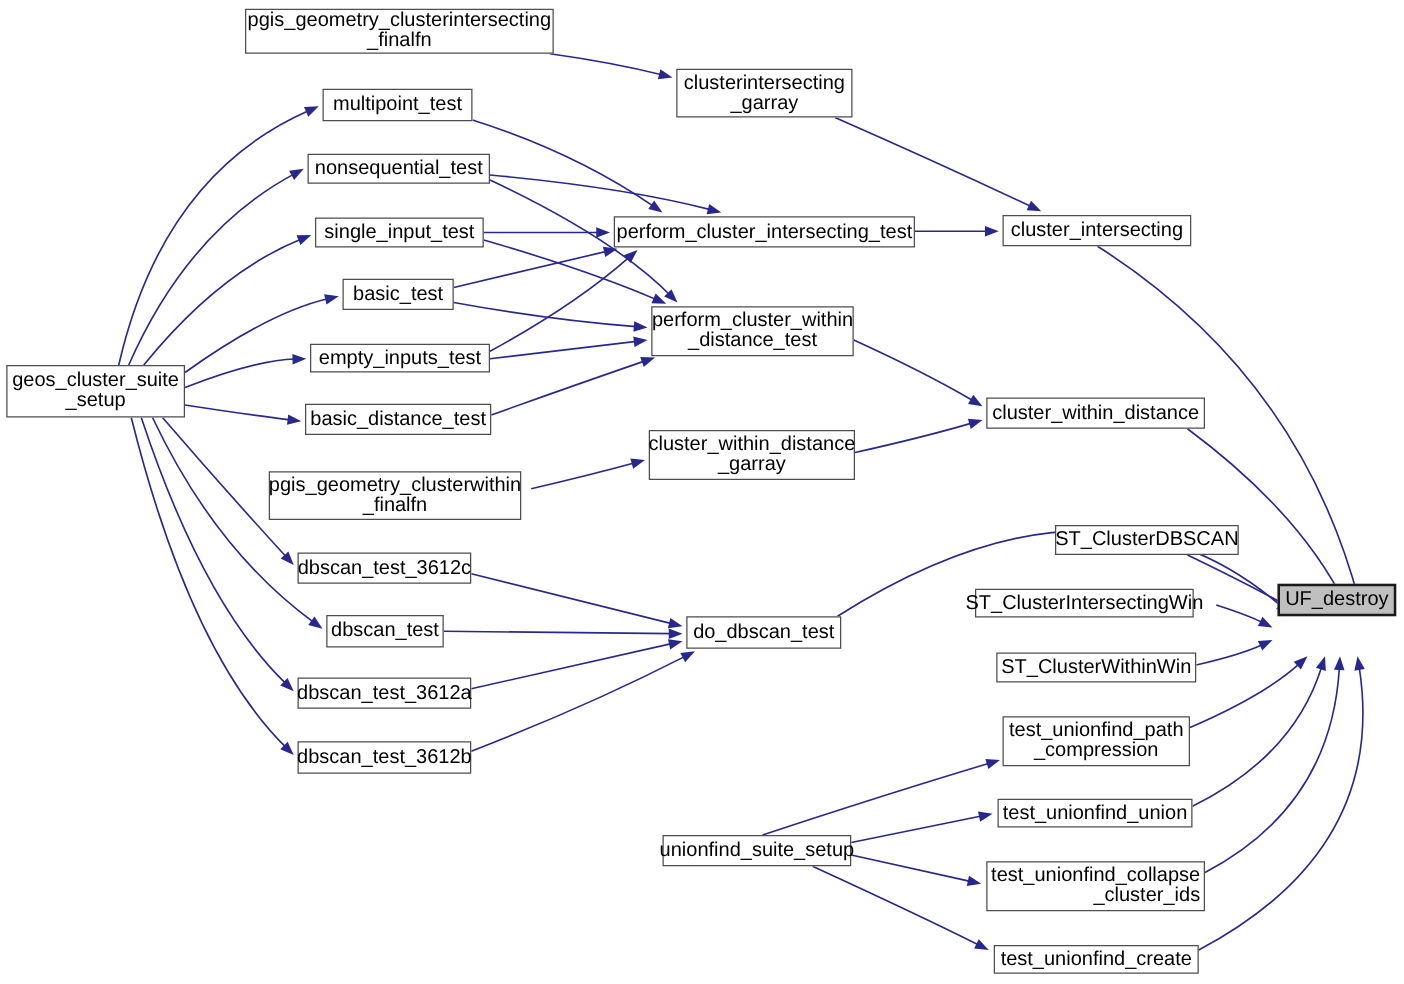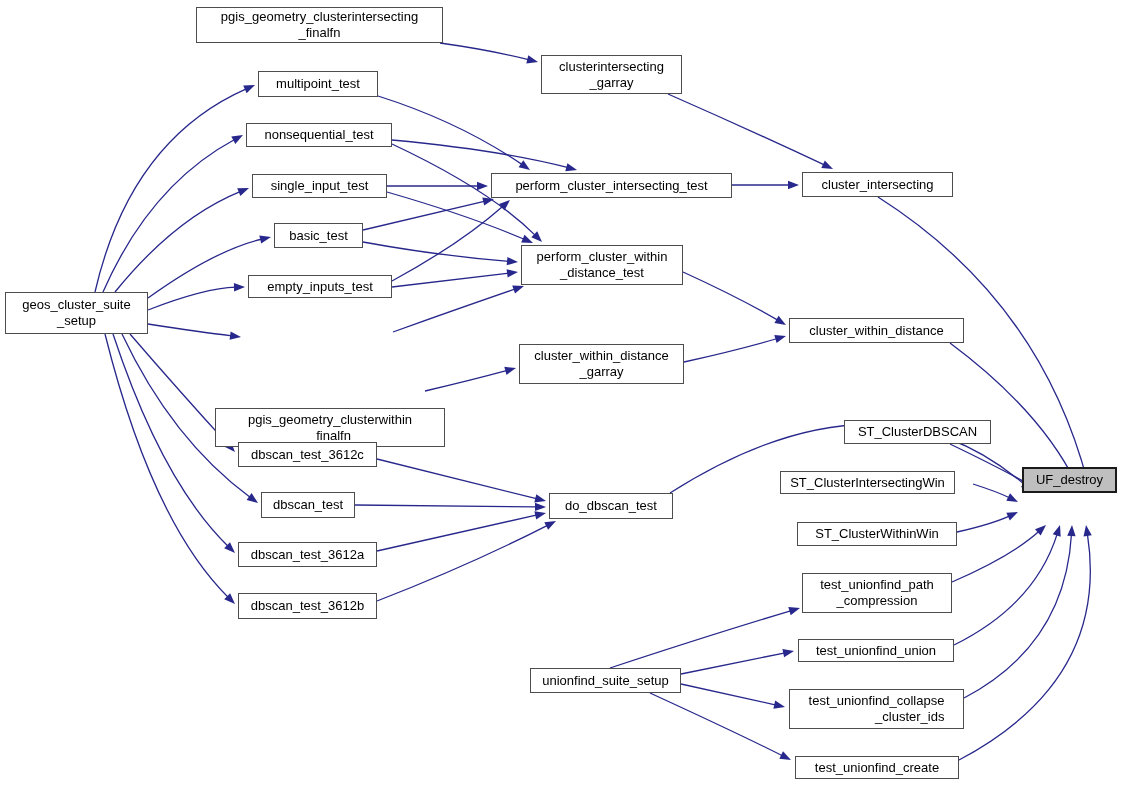--- a/index.html
+++ b/index.html
@@ -11,21 +11,21 @@
     overflow:hidden;
   }
   .edges{position:absolute;left:0;top:0;}
   .node{
     position:absolute;
     box-sizing:border-box;
     display:flex;align-items:center;justify-content:center;
     background:#ffffff;
     border:1px solid #4d4d4d;
     color:#000000;
-    font-size:13px;line-height:16px;
+    font-size:16px;line-height:16px;
     text-align:center;
     white-space:pre-line;
     cursor:pointer;
     z-index:2;
   }
   .node.hl{
     background:#bfbfbf;
     border:2px solid #1a1a1a;
   }
 </style>
@@ -131,24 +131,25 @@
     <div class="node" style="left: 246px; top: 123px; width: 146px; height: 24px;"><span>nonsequential_test</span></div>
     <div class="node" style="left: 252px; top: 174px; width: 135px; height: 24px;"><span>single_input_test</span></div>
     <div class="node" style="left: 491px; top: 173px; width: 241px; height: 25px;"><span>perform_cluster_intersecting_test</span></div>
     <div class="node" style="left: 802px; top: 172px; width: 151px; height: 25px;"><span>cluster_intersecting</span></div>
     <div class="node" style="left: 274px; top: 223px; width: 89px; height: 25px;"><span>basic_test</span></div>
     <div class="node" style="left: 521px; top: 245px; width: 162px; height: 40px;"><span>perform_cluster_within
 _distance_test</span></div>
     <div class="node" style="left: 248px; top: 275px; width: 144px; height: 23px;"><span>empty_inputs_test</span></div>
     <div class="node" style="left: 5px; top: 292px; width: 143px; height: 42px;"><span>geos_cluster_suite
 _setup</span></div>
+    <div class="node" style="left: 244px; top: 323px; width: 149px; height: 25px;"><span>basic_distance_test</span></div>
     <div class="node" style="left: 789px; top: 318px; width: 175px; height: 25px;"><span>cluster_within_distance</span></div>
     <div class="node" style="left: 519px; top: 344px; width: 165px; height: 40px;"><span>cluster_within_distance
 _garray</span></div>
-    <div class="node" style="left: 215px; top: 377px; width: 230px; height: 39px; margin-top: 31px;"><span>pgis_geometry_clusterwithin
+    <div class="node" style="left: 215px; top: 377px; width: 202px; height: 39px;"><span>pgis_geometry_clusterwithin
 _finalfn</span></div>
     <div class="node" style="left: 238px; top: 442px; width: 139px; height: 25px;"><span>dbscan_test_3612c</span></div>
     <div class="node" style="left: 844px; top: 420px; width: 147px; height: 24px;"><span>ST_ClusterDBSCAN</span></div>
     <div class="node" style="left: 780px; top: 471px; width: 175px; height: 23px;"><span>ST_ClusterIntersectingWin</span></div>
     <div class="node" style="left: 261px; top: 492px; width: 94px; height: 26px;"><span>dbscan_test</span></div>
     <div class="node" style="left: 549px; top: 493px; width: 124px; height: 26px;"><span>do_dbscan_test</span></div>
     <div class="node hl" style="left: 1022px; top: 467px; width: 95px; height: 26px;"><span>UF_destroy</span></div>
     <div class="node" style="left: 797px; top: 522px; width: 160px; height: 24px;"><span>ST_ClusterWithinWin</span></div>
     <div class="node" style="left: 238px; top: 542px; width: 139px; height: 25px;"><span>dbscan_test_3612a</span></div>
     <div class="node" style="left: 802px; top: 573px; width: 150px; height: 40px;"><span>test_unionfind_path

